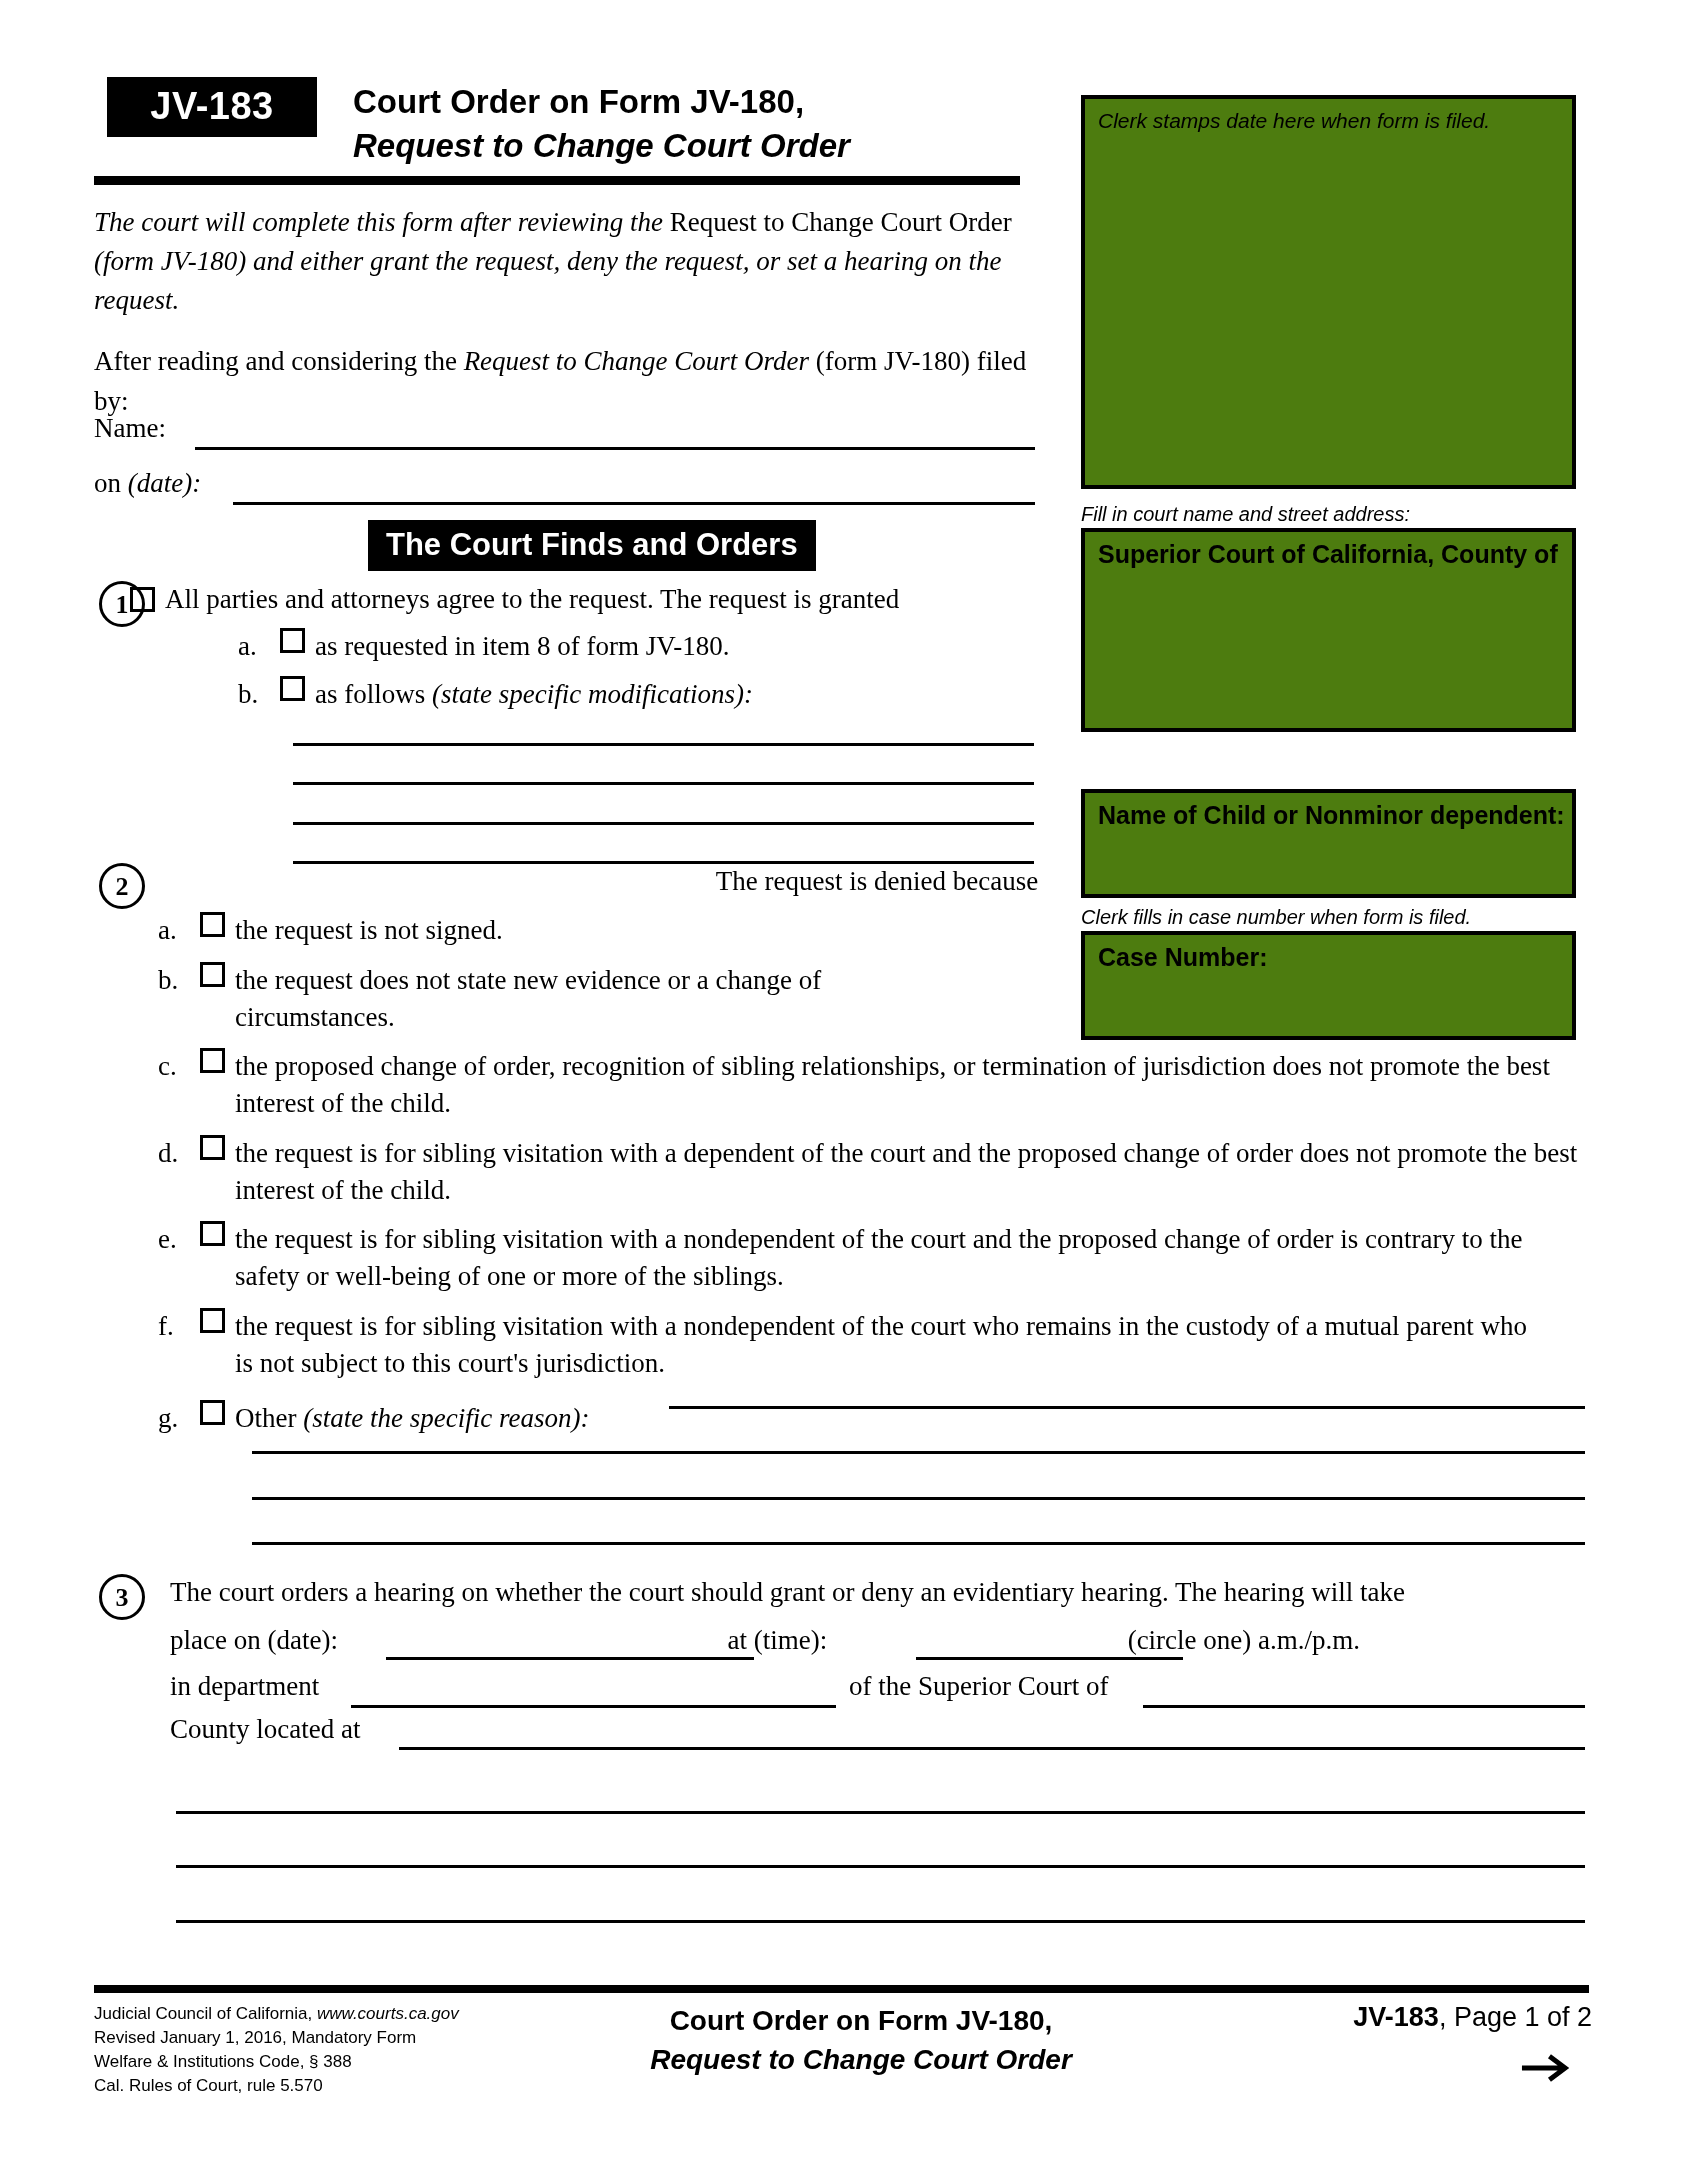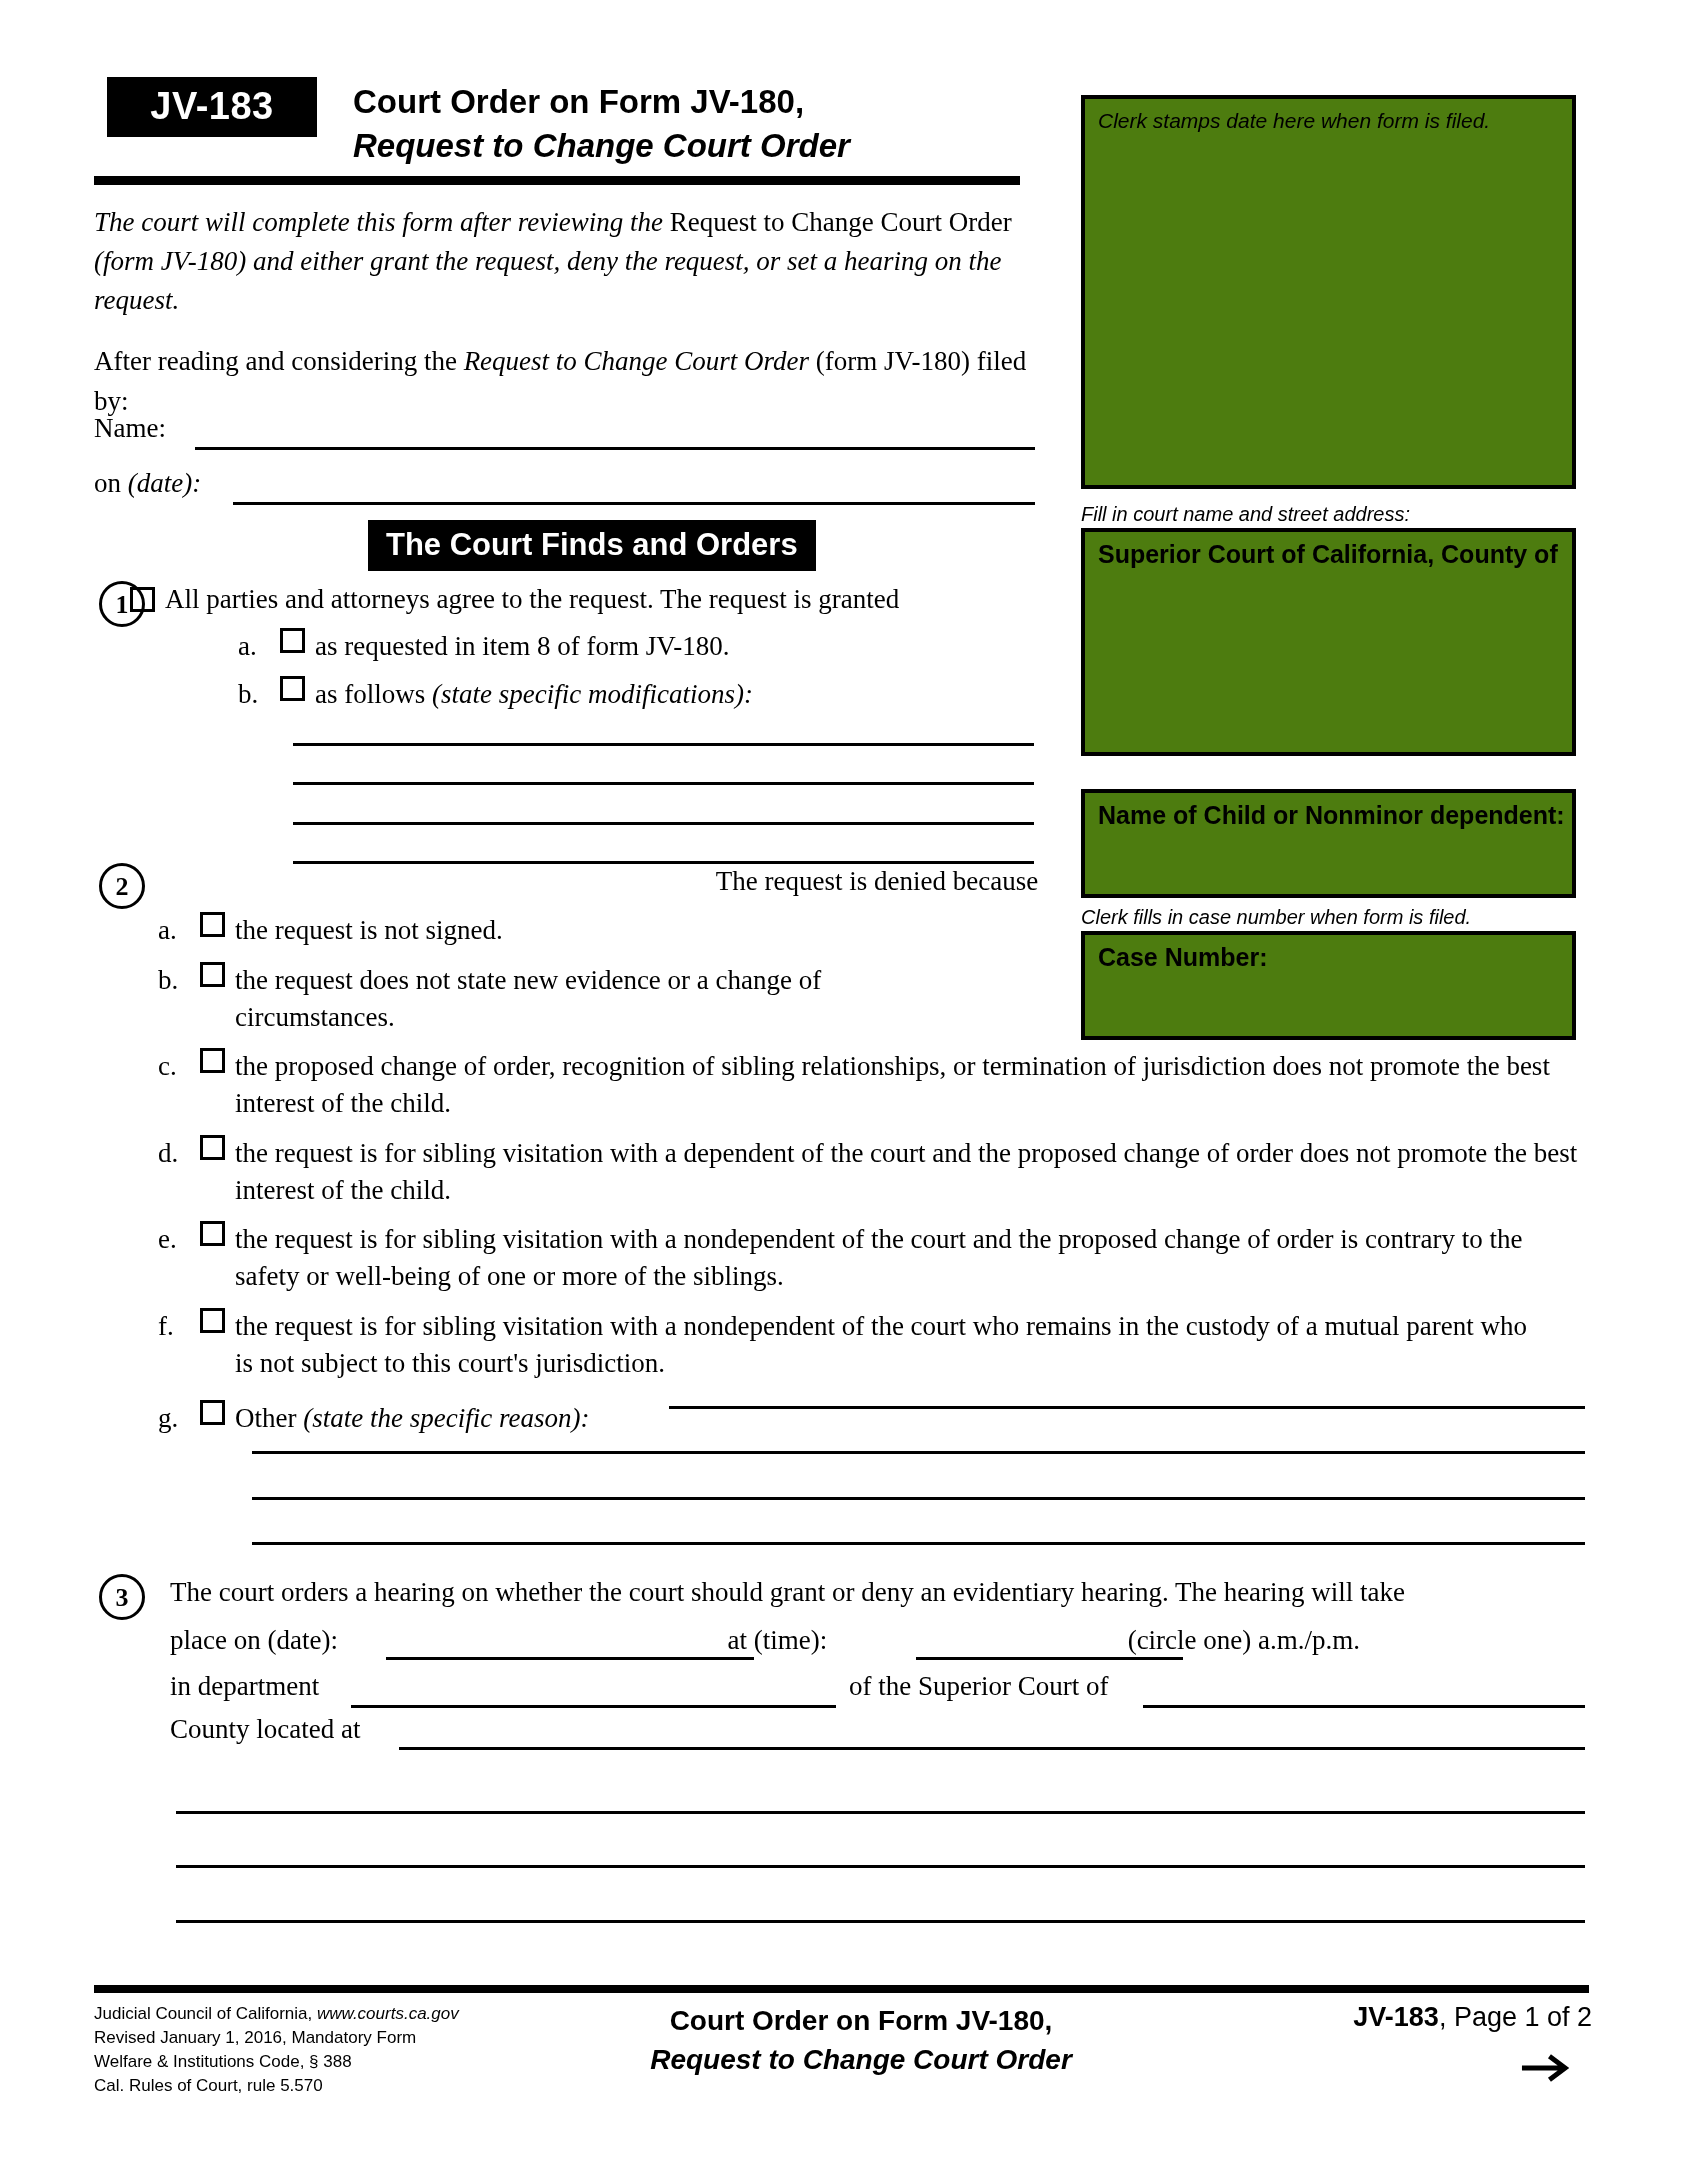--- a/index.html
+++ b/index.html
@@ -356,21 +356,21 @@
 
   <div class="blankline" style="left:176px; top:1811px; width:1409px;"></div>
   <div class="blankline" style="left:176px; top:1865px; width:1409px;"></div>
   <div class="blankline" style="left:176px; top:1920px; width:1409px;"></div>
 
   <div class="box" style="left:1081px; top:95px; width:495px; height:394px;">
     <span class="boxnote">Clerk stamps date here when form is filed.</span>
   </div>
 
   <div class="boxcap" style="left:1081px; top:503px;">Fill in court name and street address:</div>
-  <div class="box" style="left:1081px; top:528px; width:495px; height:228px;">
+  <div class="box" style="left:1081px; top:528px; width:495px; height:204px;">
     <span class="boxlabel">Superior Court of California, County of</span>
   </div>
 
   <div class="boxcap" style="left:1081px; top:787px;">Fill in child's name.</div>
   <div class="box" style="left:1081px; top:789px; width:495px; height:109px;">
     <span class="boxlabel">Name of Child or Nonminor dependent:</span>
   </div>
 
   <div class="boxcap" style="left:1081px; top:906px;">Clerk fills in case number when form is filed.</div>
   <div class="box" style="left:1081px; top:931px; width:495px; height:109px;">

